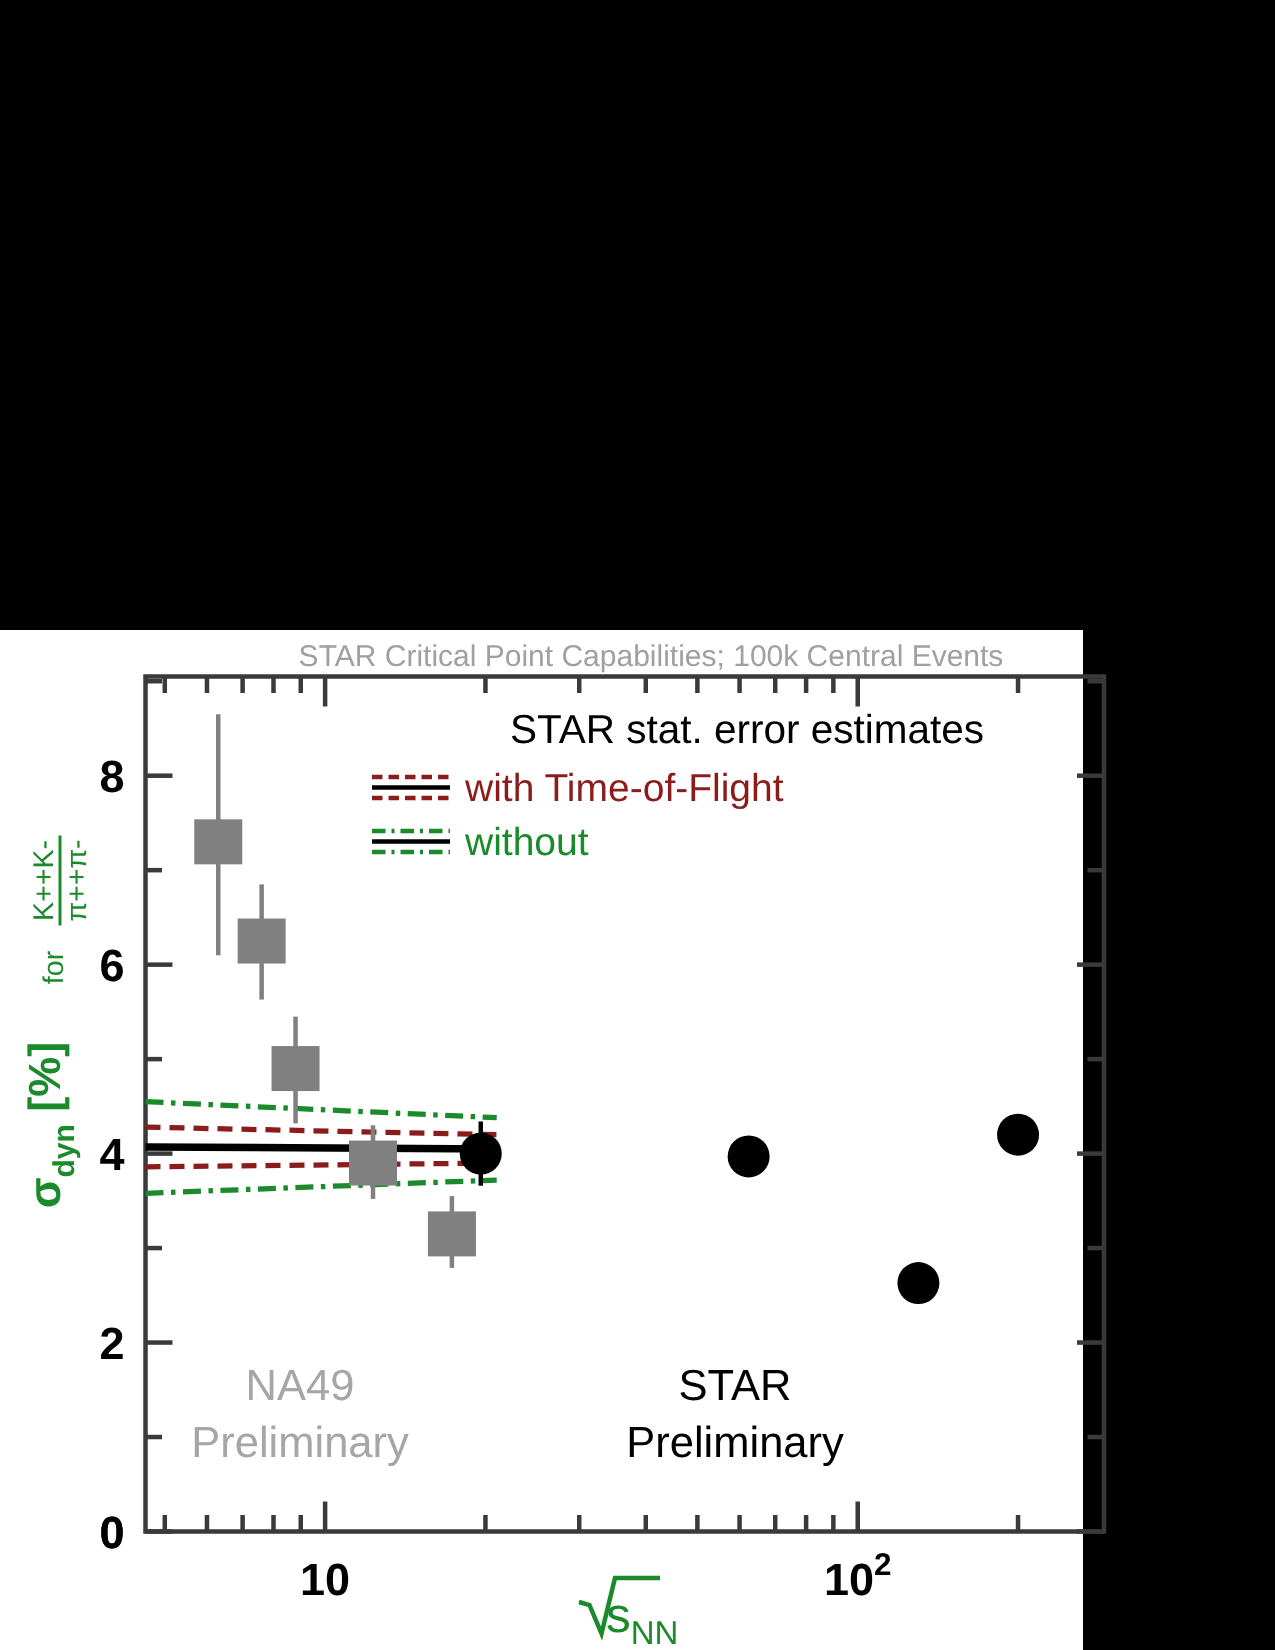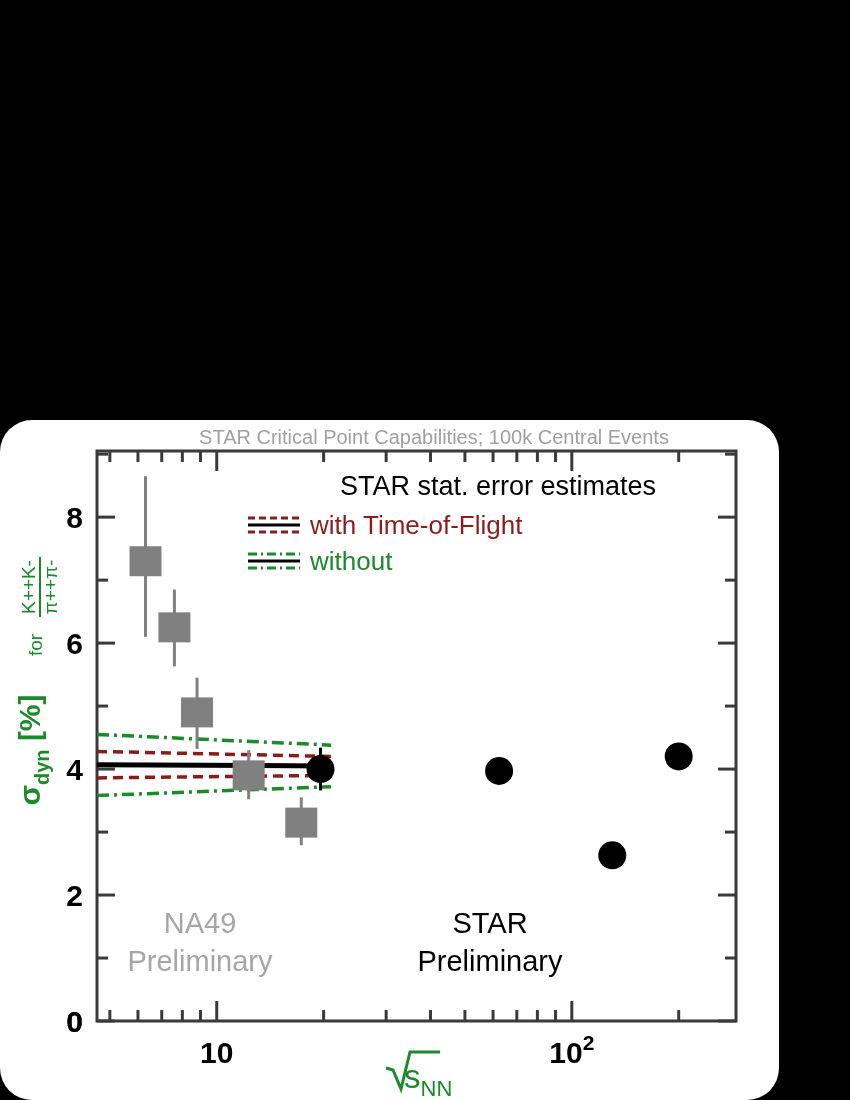--- a/index.html
+++ b/index.html
@@ -12,24 +12,23 @@
     height: 1100px;
     position: relative;
     overflow: hidden;
     font-family: "Liberation Sans", sans-serif;
   }
   
   #figure-canvas {
     position: absolute;
     left: 0;
     top: 420px;
-    width: 779px;
+    width: 722px;
     height: 680px;
     background: #ffffff;
-    border-radius: 32px;
   }
   #plot-svg {
     position: absolute;
     left: 0;
     top: 0;
     width: 790px;
     height: 680px;
   }
   .txt { font-family: "Liberation Sans", sans-serif; }
 </style>

